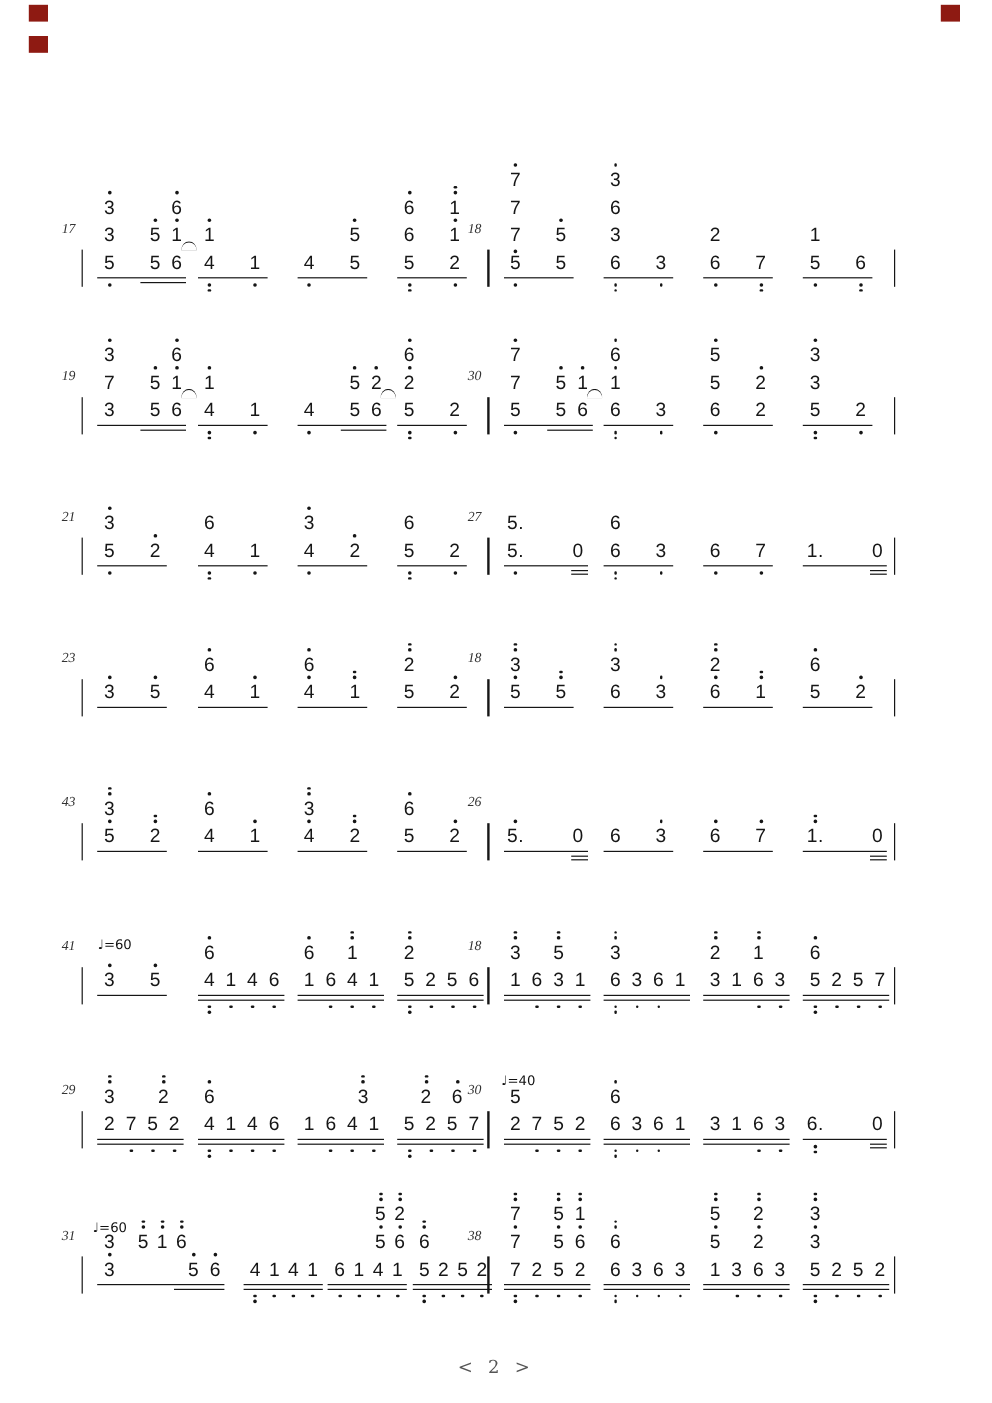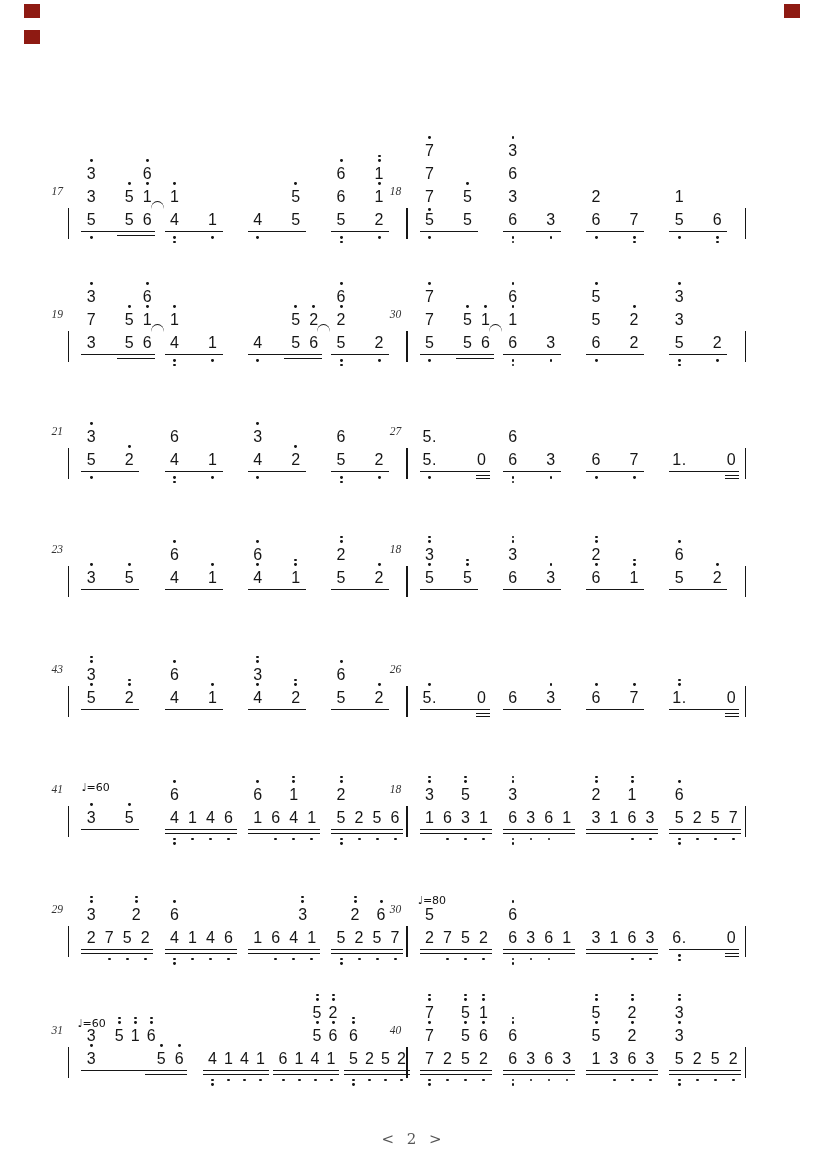--- a/index.html
+++ b/index.html
@@ -1092,21 +1092,21 @@
           </span>
           <span class="nt upv" style="left: 40px; top: -23px;">
             <span class="dg">6</span>
             <span class="dt" style="top: -5px;"></span>
           </span>
         </div>
       </div>
       <div class="bl"></div>
       <div class="measure">
         <div class="mnum">30</div>
-        <div class="tempo" style="left: 10px; top: -34px;">♩=80</div>
+        <div class="tempo" style="left: 10px; top: -34px;">♩=40</div>
         <div class="beat">
           <span class="nt" style="left: 0px;">
             <span class="dg">2</span>
           </span>
           <span class="nt" style="left: 18px;">
             <span class="dg">7</span>
             <span class="dt" style="top: 29.5px;"></span>
           </span>
           <span class="nt" style="left: 36px;">
             <span class="dg">5</span>
@@ -1300,21 +1300,21 @@
           <div class="bm" style="left: 0px; width: 66px; top: 24.5px; background: rgb(22, 22, 22);"></div>
           <span class="nt upv" style="left: 0px; top: -23px;">
             <span class="dg">6</span>
             <span class="dt" style="top: -5px;"></span>
             <span class="dt" style="top: -9.5px;"></span>
           </span>
         </div>
       </div>
       <div class="bl"></div>
       <div class="measure">
-        <div class="mnum">40</div>
+        <div class="mnum">38</div>
         <div class="beat">
           <span class="nt" style="left: 0px;">
             <span class="dg">7</span>
             <span class="dt" style="top: 29.5px;"></span>
             <span class="dt" style="top: 34px;"></span>
           </span>
           <span class="nt" style="left: 18px;">
             <span class="dg">2</span>
             <span class="dt" style="top: 29.5px;"></span>
           </span>

